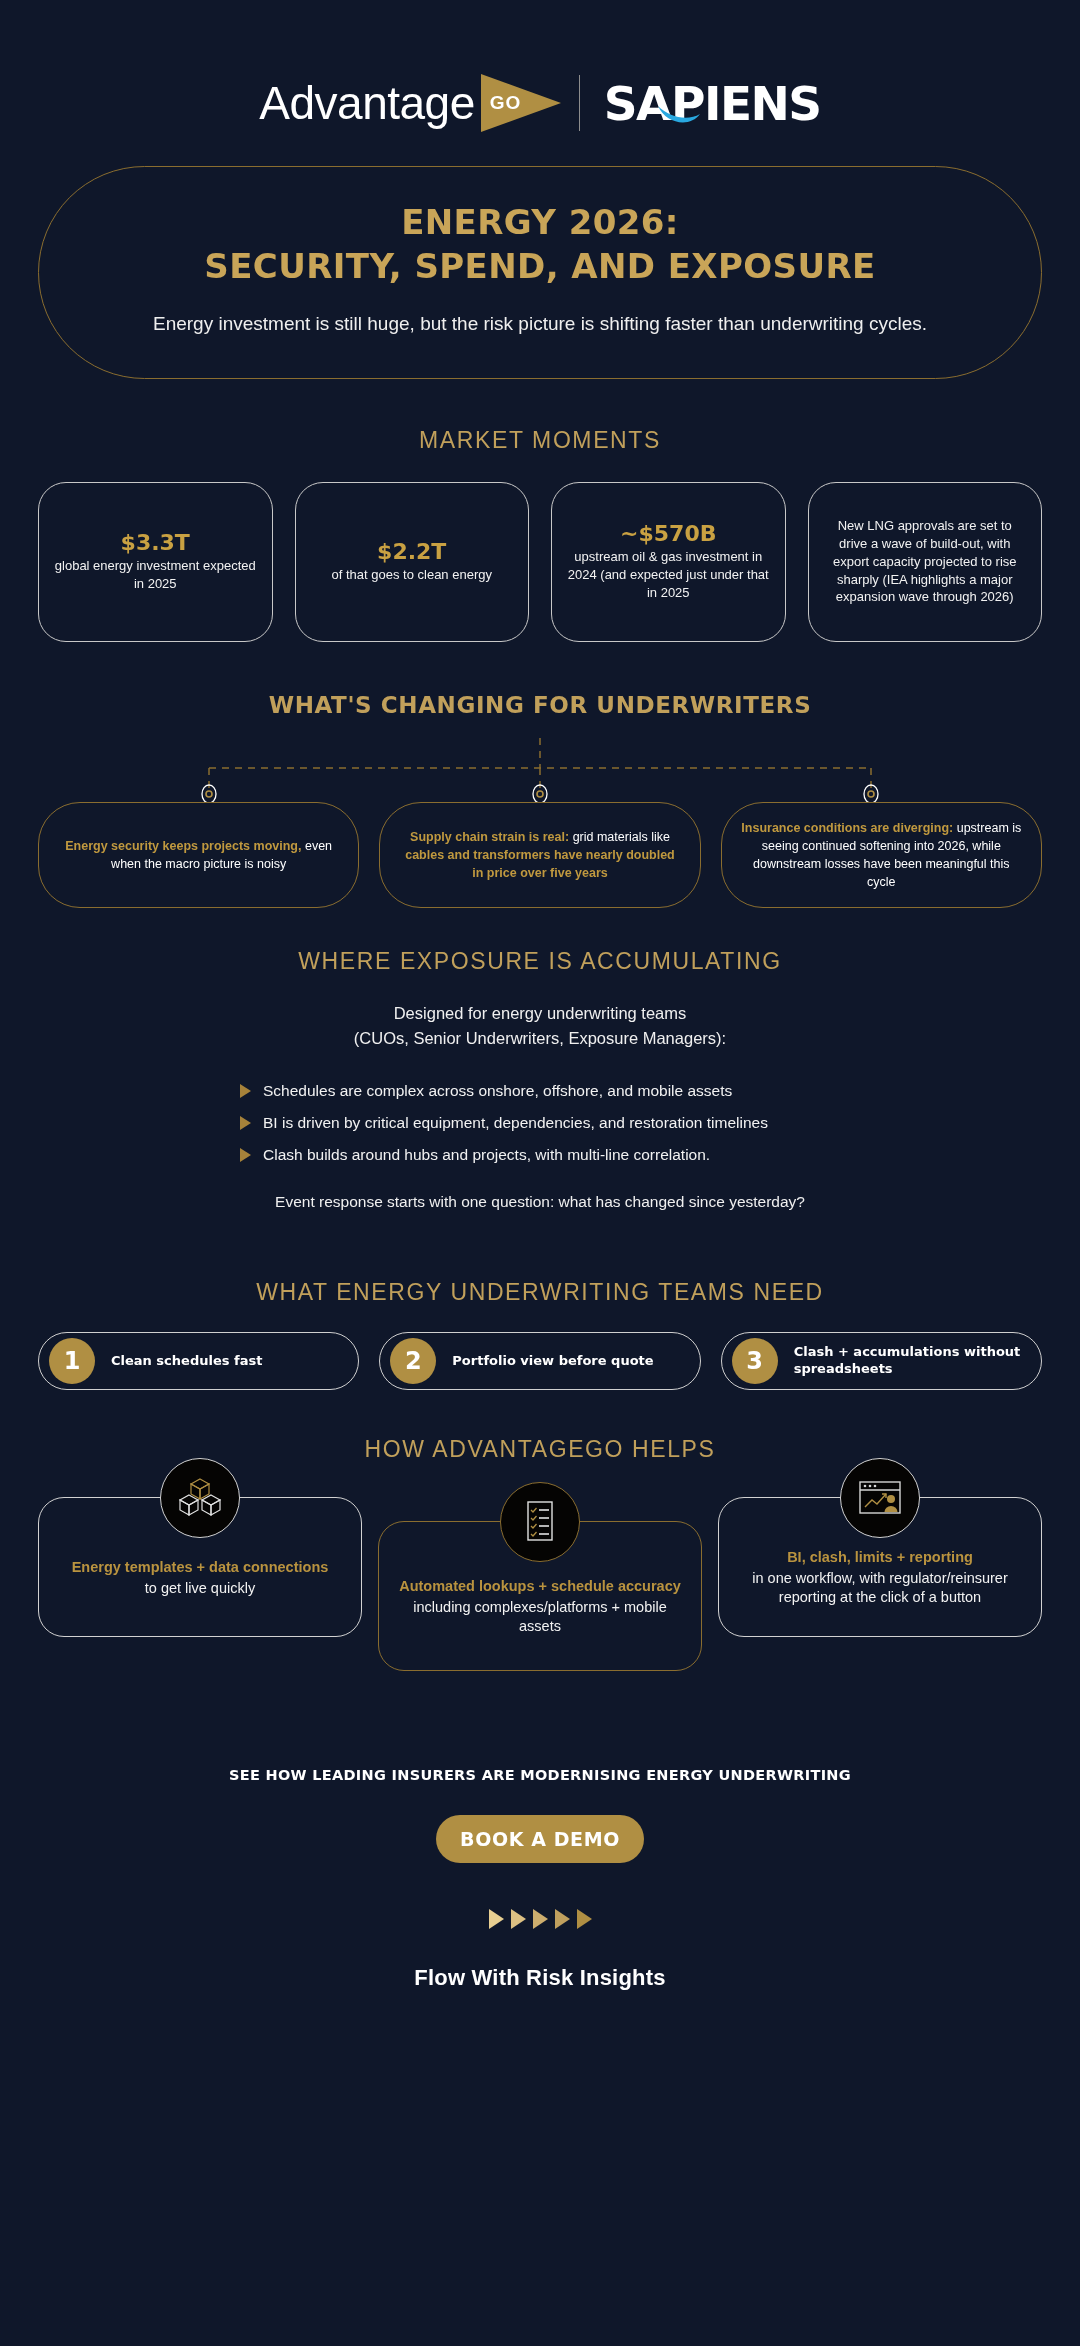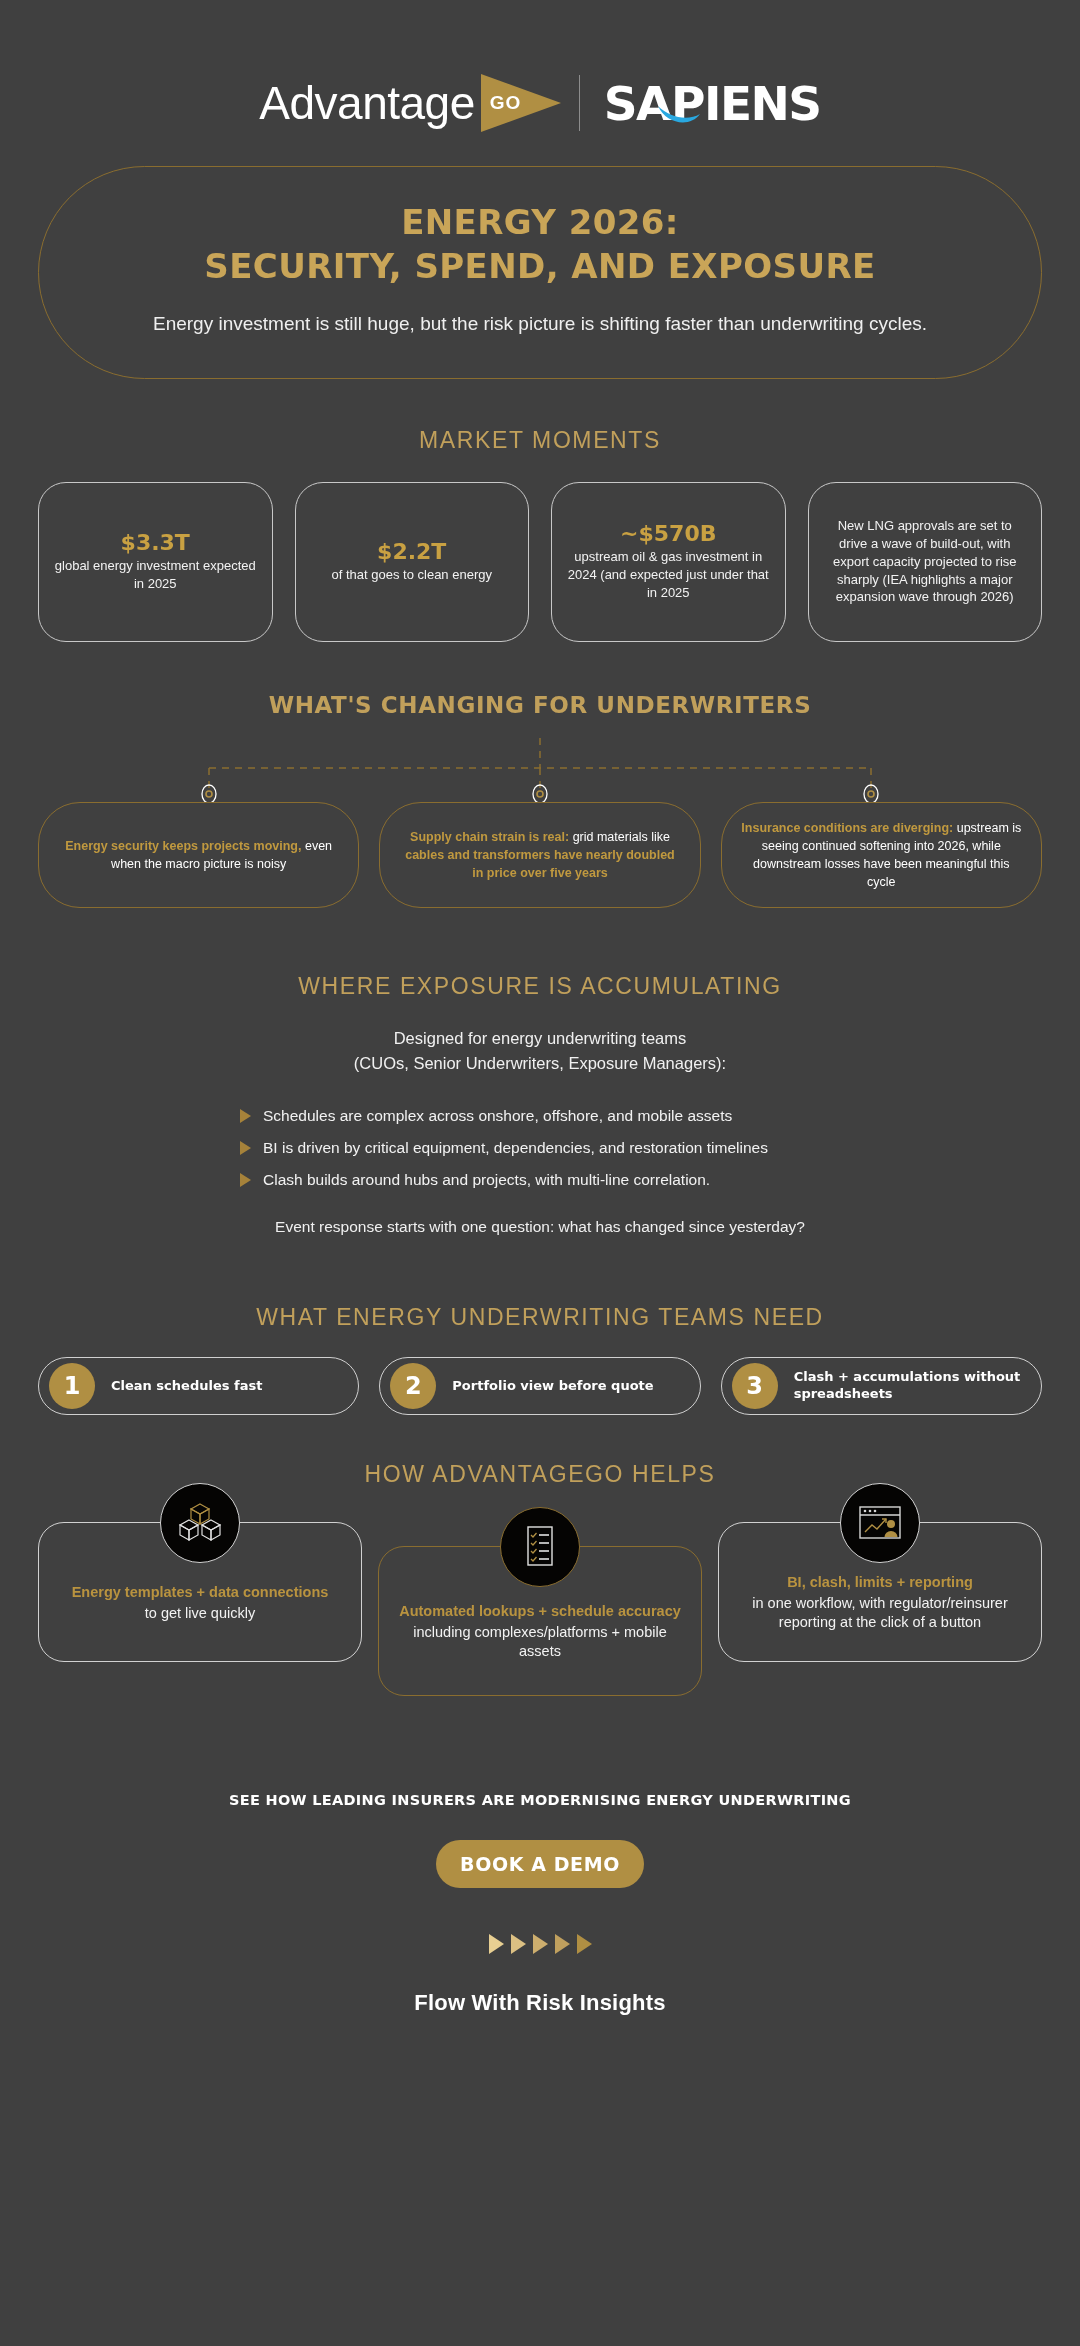--- a/index.html
+++ b/index.html
@@ -9,21 +9,21 @@
     height: 2346px;
     background: #000000;
     font-family: "Liberation Sans", sans-serif;
     overflow: hidden;
   }
 
   .page {
     position: relative;
     width: 1080px;
     height: 2346px;
-    background: #404040;
+    background: #0f172a;
   }
 
   
   .logo-bar {
     display: flex;
     align-items: center;
     justify-content: center;
     gap: 0px;
     height: 150px;
     padding-top: 56px;
@@ -191,21 +191,21 @@
     color: #c0993f;
     font-weight: bold;
   }
   .pill .gold {
     color: #c0993f;
     font-weight: bold;
   }
 
   
   .expo {
-    margin-top: 65px;
+    margin-top: 40px;
     text-align: center;
   }
   .expo-lead {
     margin-top: 26px;
     color: #f0f0f0;
     font-size: 16.5px;
     line-height: 1.5;
   }
   .bullets {
     margin: 30px auto 0 auto;

